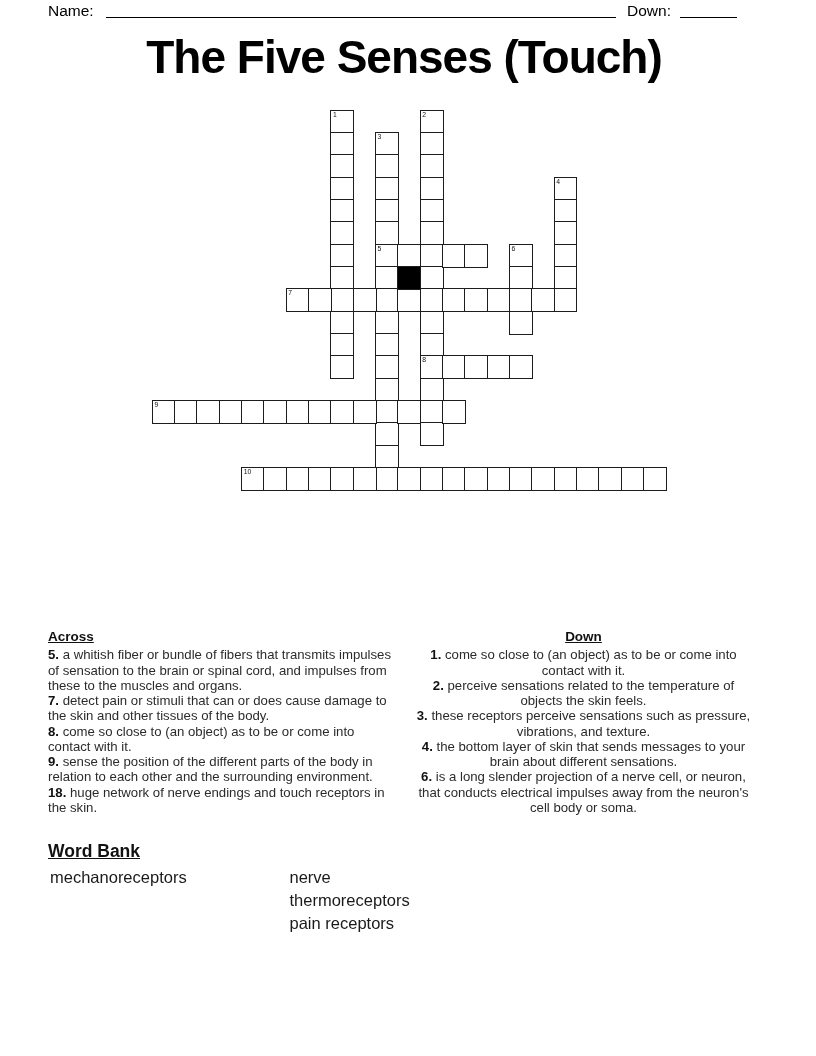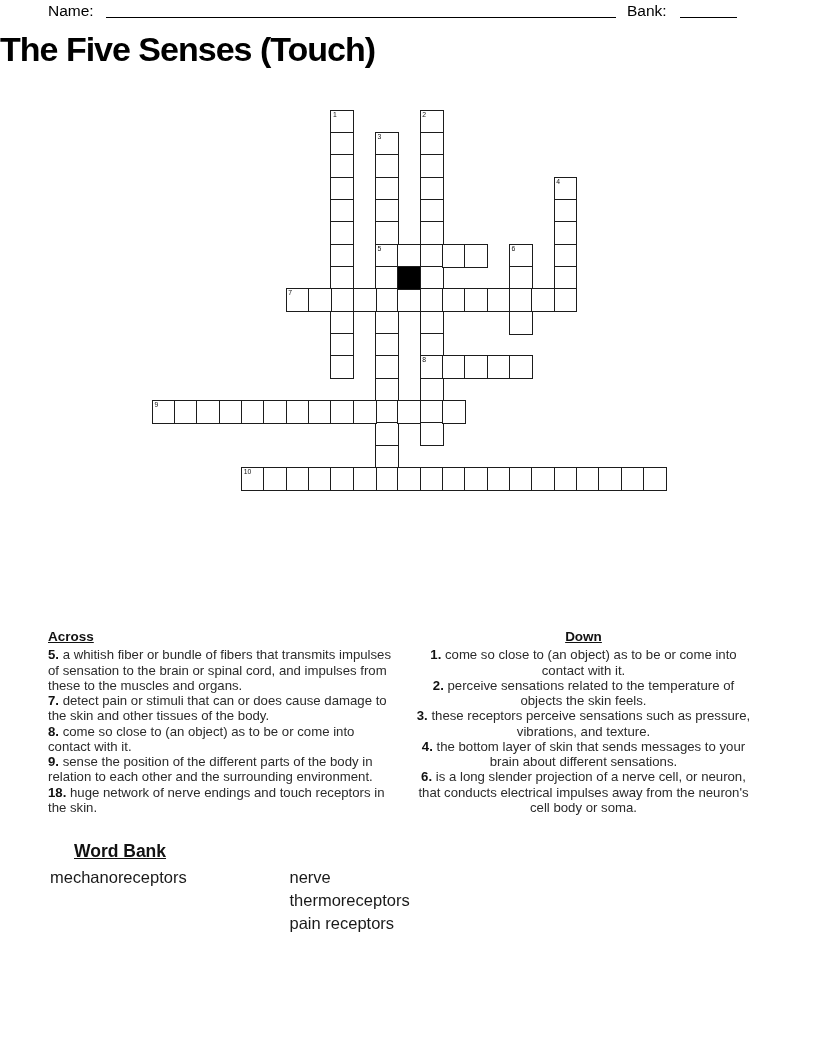--- a/index.html
+++ b/index.html
@@ -9,22 +9,22 @@
   }
   
   .hlabel{position:absolute;top:2px;font-size:15.5px;color:#000;}
   .name-label{left:48px;}
   .date-label{left:627px;}
   .blank{position:absolute;top:2px;height:15px;border-bottom:1.4px solid #000;}
   .name-blank{left:106px;width:510px;}
   .date-blank{left:680px;width:57px;}
   
   .title{
-    position:absolute;left:0;right:8px;top:30px;margin:0;
-    font-size:34px;font-weight:700;letter-spacing:-1px;color:#000;
+    position:absolute;left:0;right:8px;top:30px;margin:0;text-align:center;
+    font-size:46px;font-weight:700;letter-spacing:-1px;color:#000;
   }
   
   .grid{position:absolute;left:0;top:0;width:816px;height:520px;}
   .cell{
     position:absolute;box-sizing:border-box;width:23.9px;height:23.9px;
     background:#fff;border:1.6px solid #1d1d1d;
   }
   .cell .num{
     position:absolute;top:0px;left:1.6px;font-size:6.8px;line-height:8px;color:#111;
   }
@@ -32,34 +32,34 @@
   
   .clues{position:absolute;top:629px;width:345px;font-size:13.2px;line-height:15.25px;color:#2b2b2b;}
   .clues.across-col{left:48px;}
   .clues.down-col{left:411px;text-align:center;}
   .clue-heading{font-weight:bold;text-decoration:underline;font-size:13.5px;color:#111;margin:0 0 3px 0;}
   .clue{margin:0;}
   .cnum{font-weight:bold;color:#111;}
   
   .wb-heading{
     position:absolute;left:48px;top:841px;font-size:17.5px;font-weight:bold;
-    text-decoration:underline;color:#111;margin-left:26px;
+    text-decoration:underline;color:#111;
   }
   .wb-cols{position:absolute;left:50px;top:866px;display:flex;width:740px;}
   .wb-col{width:239.5px;}
   .wb-item{font-size:16.5px;line-height:22.9px;color:#1a1a1a;}
 </style>
 </head>
 <body>
 
 <div class="page">
 
   <span class="hlabel name-label">Name:</span>
   <span class="blank name-blank"></span>
-  <span class="hlabel date-label">Bank:</span>
+  <span class="hlabel date-label">Down:</span>
   <span class="blank date-blank"></span>
 
   <h1 class="title">The Five Senses (Touch)</h1>
 
   <div class="grid">
       <div class="cell" style="left: 330.36px; top: 109.8px;">
         <span class="num">1</span>
       </div>
       <div class="cell" style="left: 330.36px; top: 132.12px;"></div>
       <div class="cell" style="left: 330.36px; top: 154.44px;"></div>

